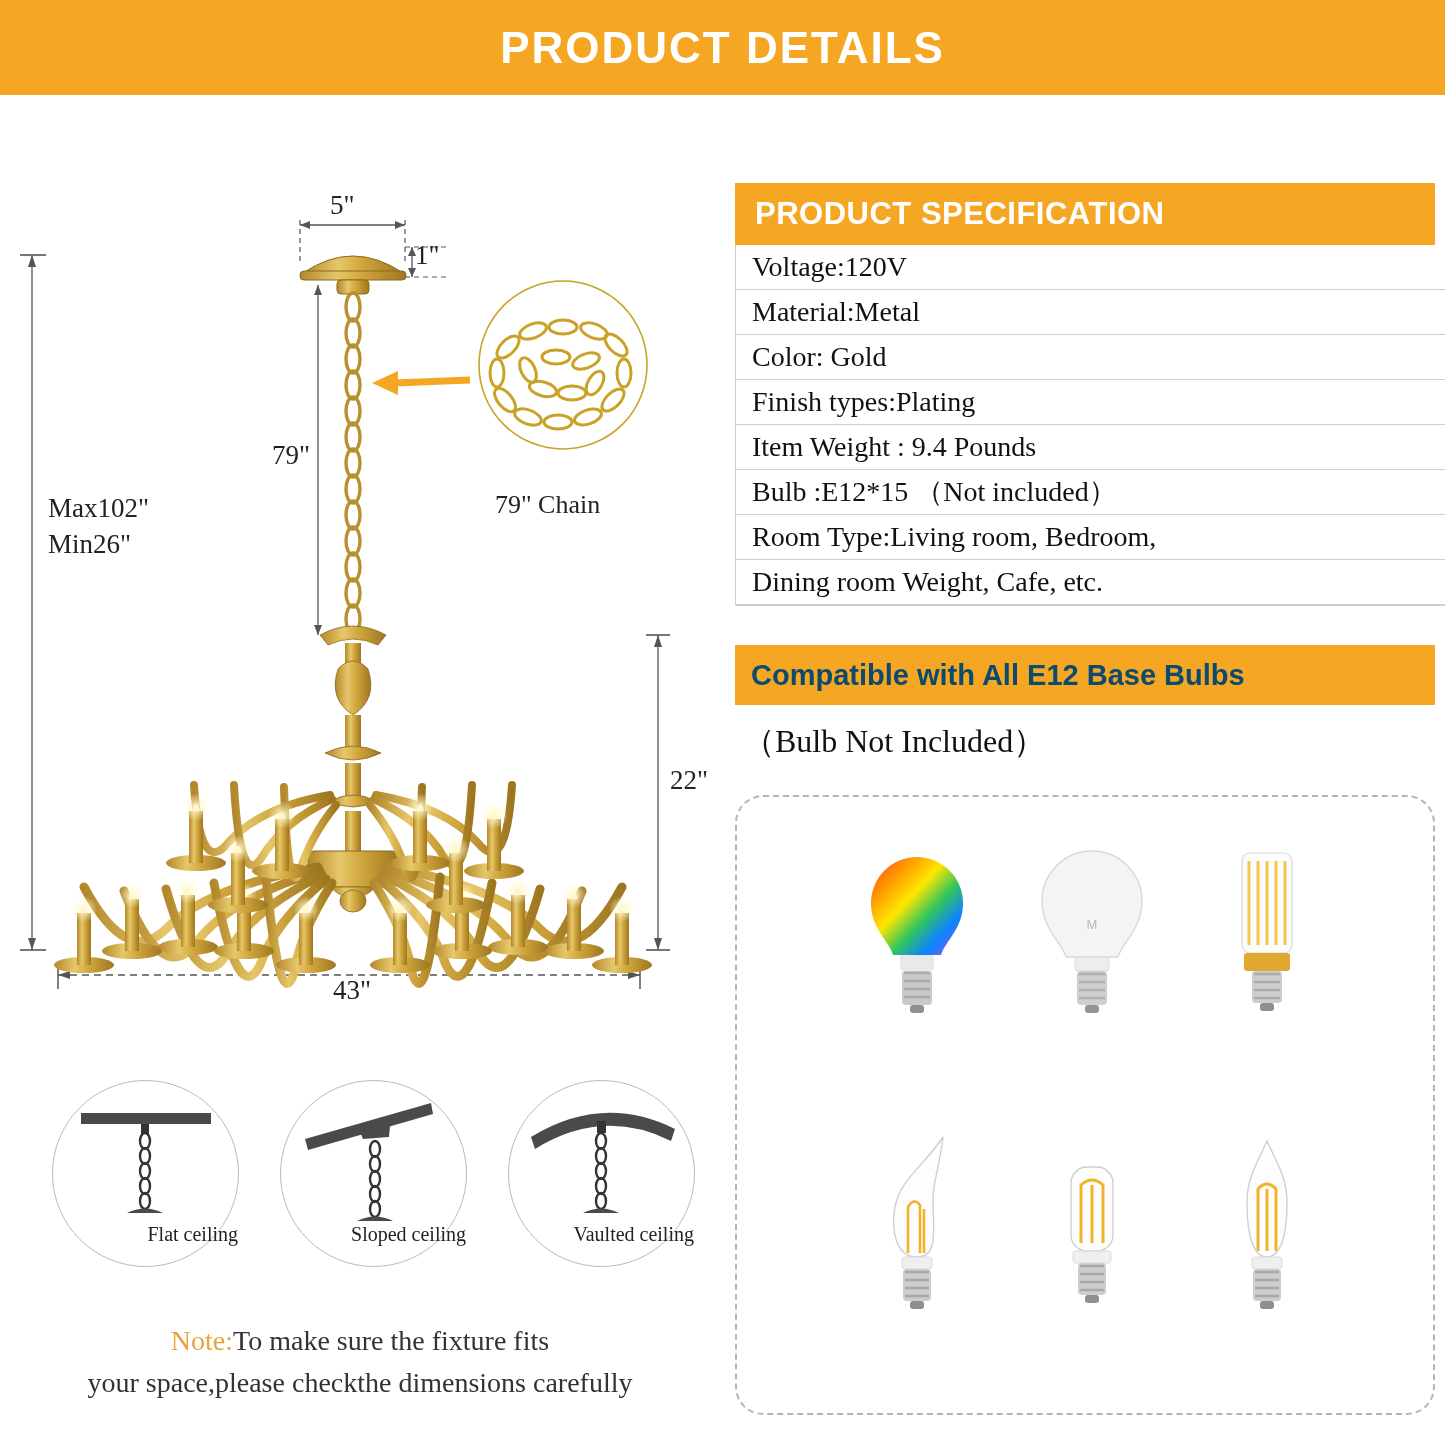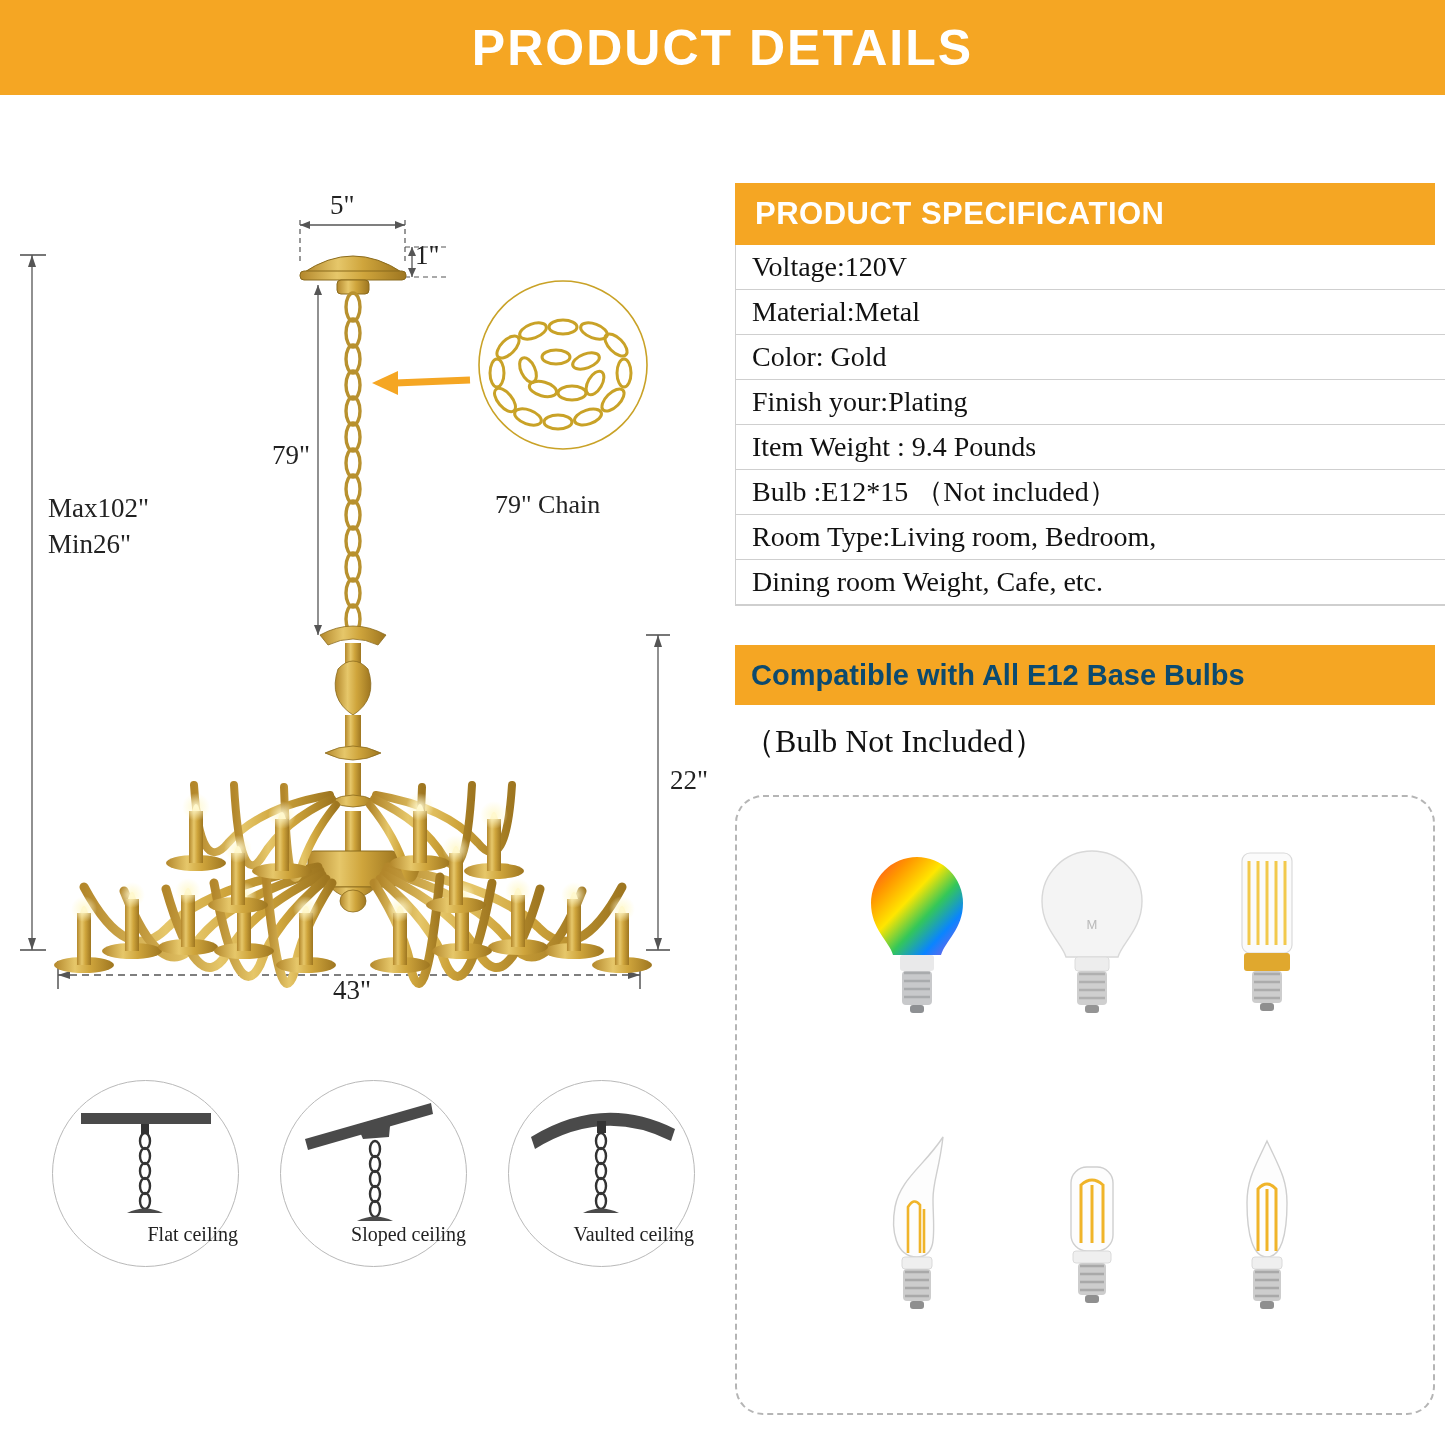--- a/index.html
+++ b/index.html
@@ -11,21 +11,21 @@
     position:relative;
     overflow:hidden;
   }
   
   .header-banner{
     position:absolute;left:0;top:0;width:1445px;height:95px;
     background:#F5A623;
     display:flex;align-items:center;justify-content:center;
   }
   .header-banner .title{
-    font-size:50px;font-weight:bold;color:#ffffff;letter-spacing:2px;
+    font-size:44px;font-weight:bold;color:#ffffff;letter-spacing:2px;
     font-family:"Liberation Sans", sans-serif;
   }
 
   
   .left-col{position:absolute;left:0;top:95px;width:720px;height:1350px;}
 
   .diagram{position:absolute;left:0;top:0;width:720px;height:940px;}
 
   
   .dim{position:absolute;font-family:"Liberation Serif", serif;font-size:27px;color:#222;}
@@ -396,40 +396,44 @@
           <ellipse cx="92" cy="90" rx="5" ry="8"></ellipse>
           <ellipse cx="92" cy="105" rx="5" ry="8"></ellipse>
           <ellipse cx="92" cy="120" rx="5" ry="8"></ellipse>
         </g>
         <path d="M74 132 q18 -9 36 0 z" fill="#4a4a4a"></path>
       </svg>
       <div class="ceil-label">Vaulted ceiling</div>
     </div>
   </div>
 
+  <div class="note">
+    <span class="note-word">Note:</span><span>To make sure the fixture fits</span><br>
+    <span>your space,please checkthe dimensions carefully</span>
+  </div>
 </div>
 
 <div class="right-col">
 
   <div class="spec-header">
     <span>PRODUCT SPECIFICATION</span>
   </div>
 
   <div class="spec-table">
     <div class="spec-row">
         <span>Voltage:120V</span>
       </div>
     <div class="spec-row">
         <span>Material:Metal</span>
       </div>
     <div class="spec-row">
         <span>Color: Gold</span>
       </div>
     <div class="spec-row">
-        <span>Finish your:Plating</span>
+        <span>Finish types:Plating</span>
       </div>
     <div class="spec-row">
         <span>Item Weight : 9.4 Pounds</span>
       </div>
     <div class="spec-row">
         <span>Bulb :E12*15 （Not included）</span>
       </div>
     <div class="spec-row">
         <span>Room Type:Living room, Bedroom,</span>
       </div>

